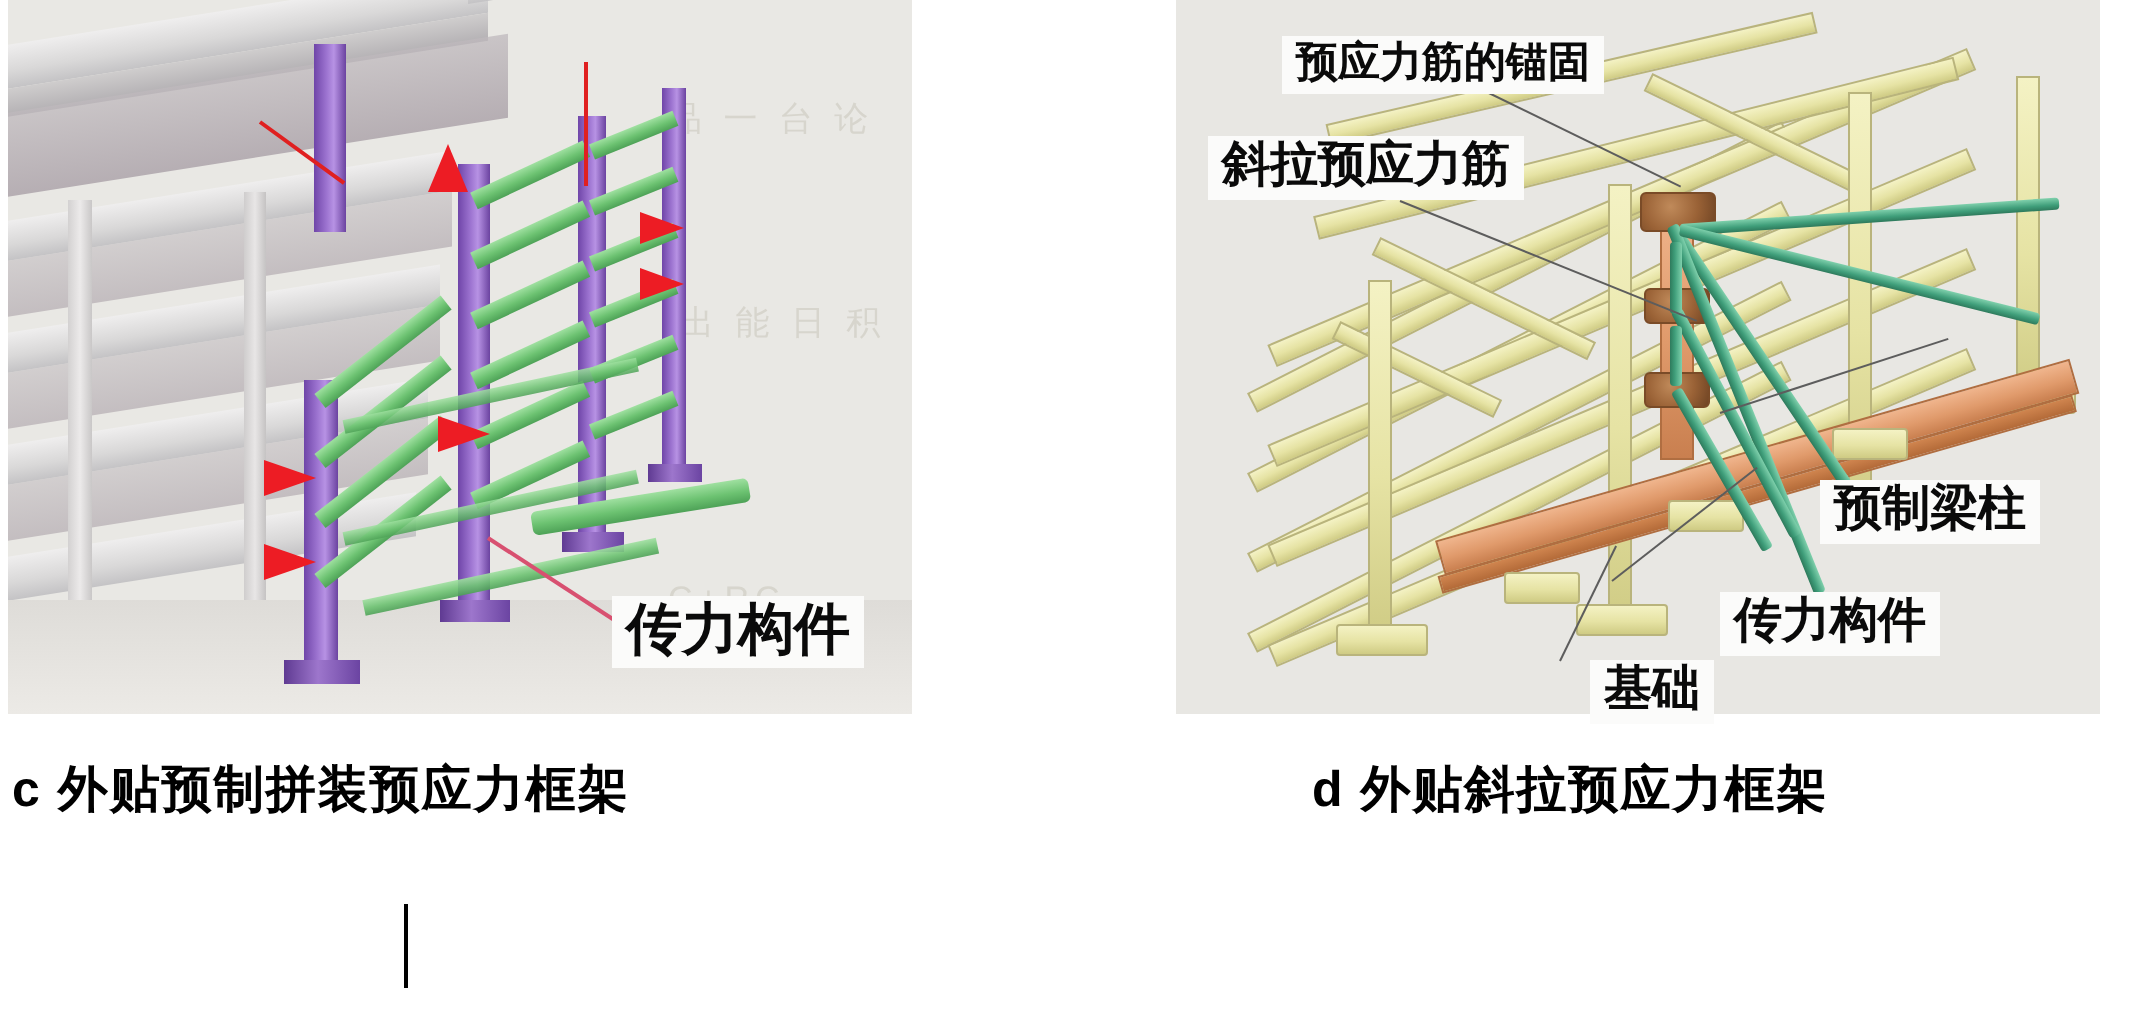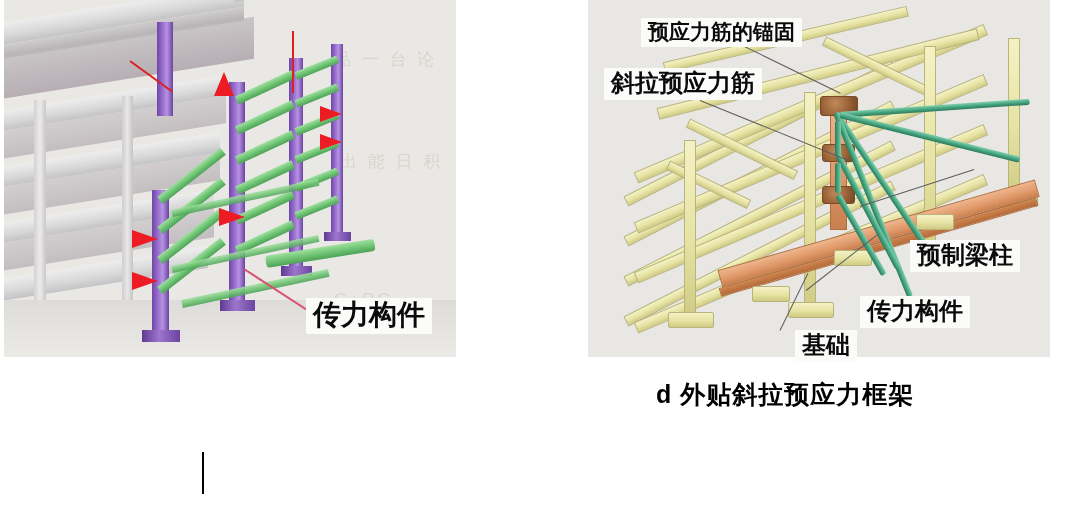--- a/index.html
+++ b/index.html
@@ -232,19 +232,20 @@
   <div class="callout" style="left:641px;top:18px;font-size:21px;text-align:center;">预应力筋的锚固</div>
 
   <div class="callout" style="left:604px;top:68px;font-size:24px;">斜拉预应力筋</div>
 
   <div class="callout" style="left:910px;top:240px;font-size:24px;">预制梁柱</div>
 
   <div class="callout" style="left:860px;top:296px;font-size:24px;">传力构件</div>
 
   <div class="callout" style="left:795px;top:330px;font-size:24px;">基础</div>
 
+  <div class="subcap" id="subcap-c">c 外贴预制拼装预应力框架</div>
 
   <div class="subcap" id="subcap-d">d 外贴斜拉预应力框架</div>
 
   <div id="caption-cursor"></div>
 
 
 </div>
 
 </body></html>

